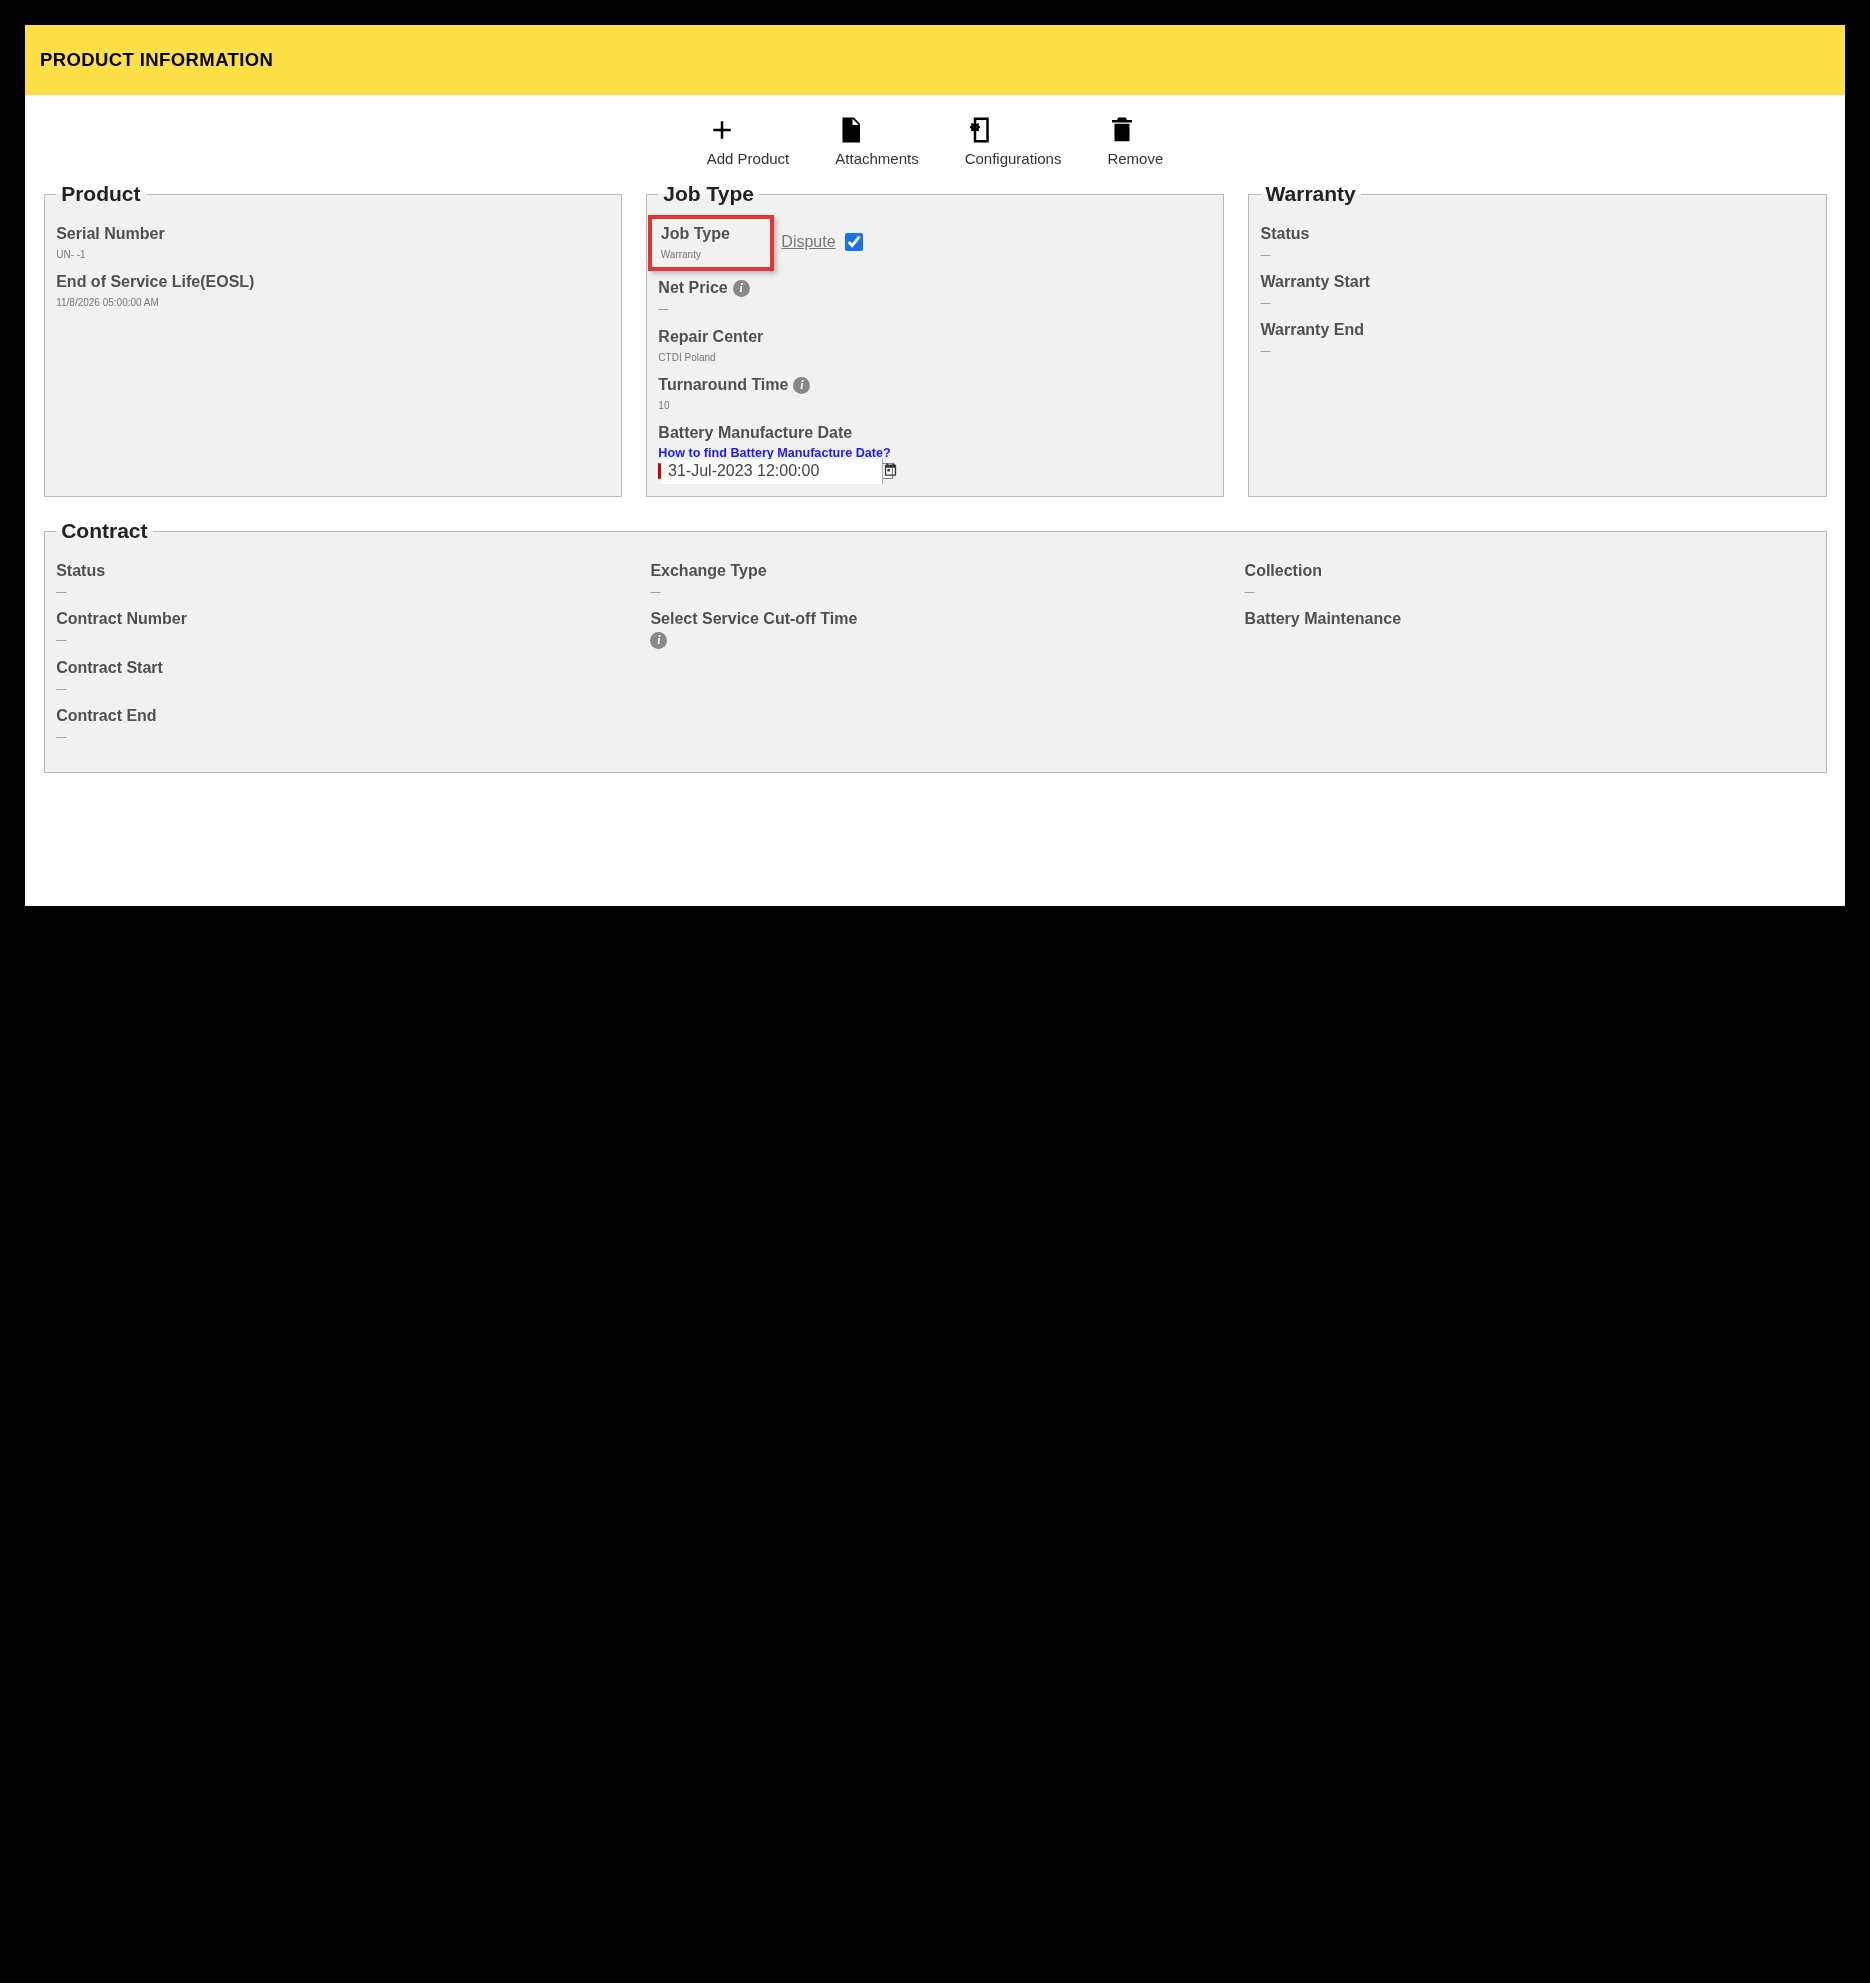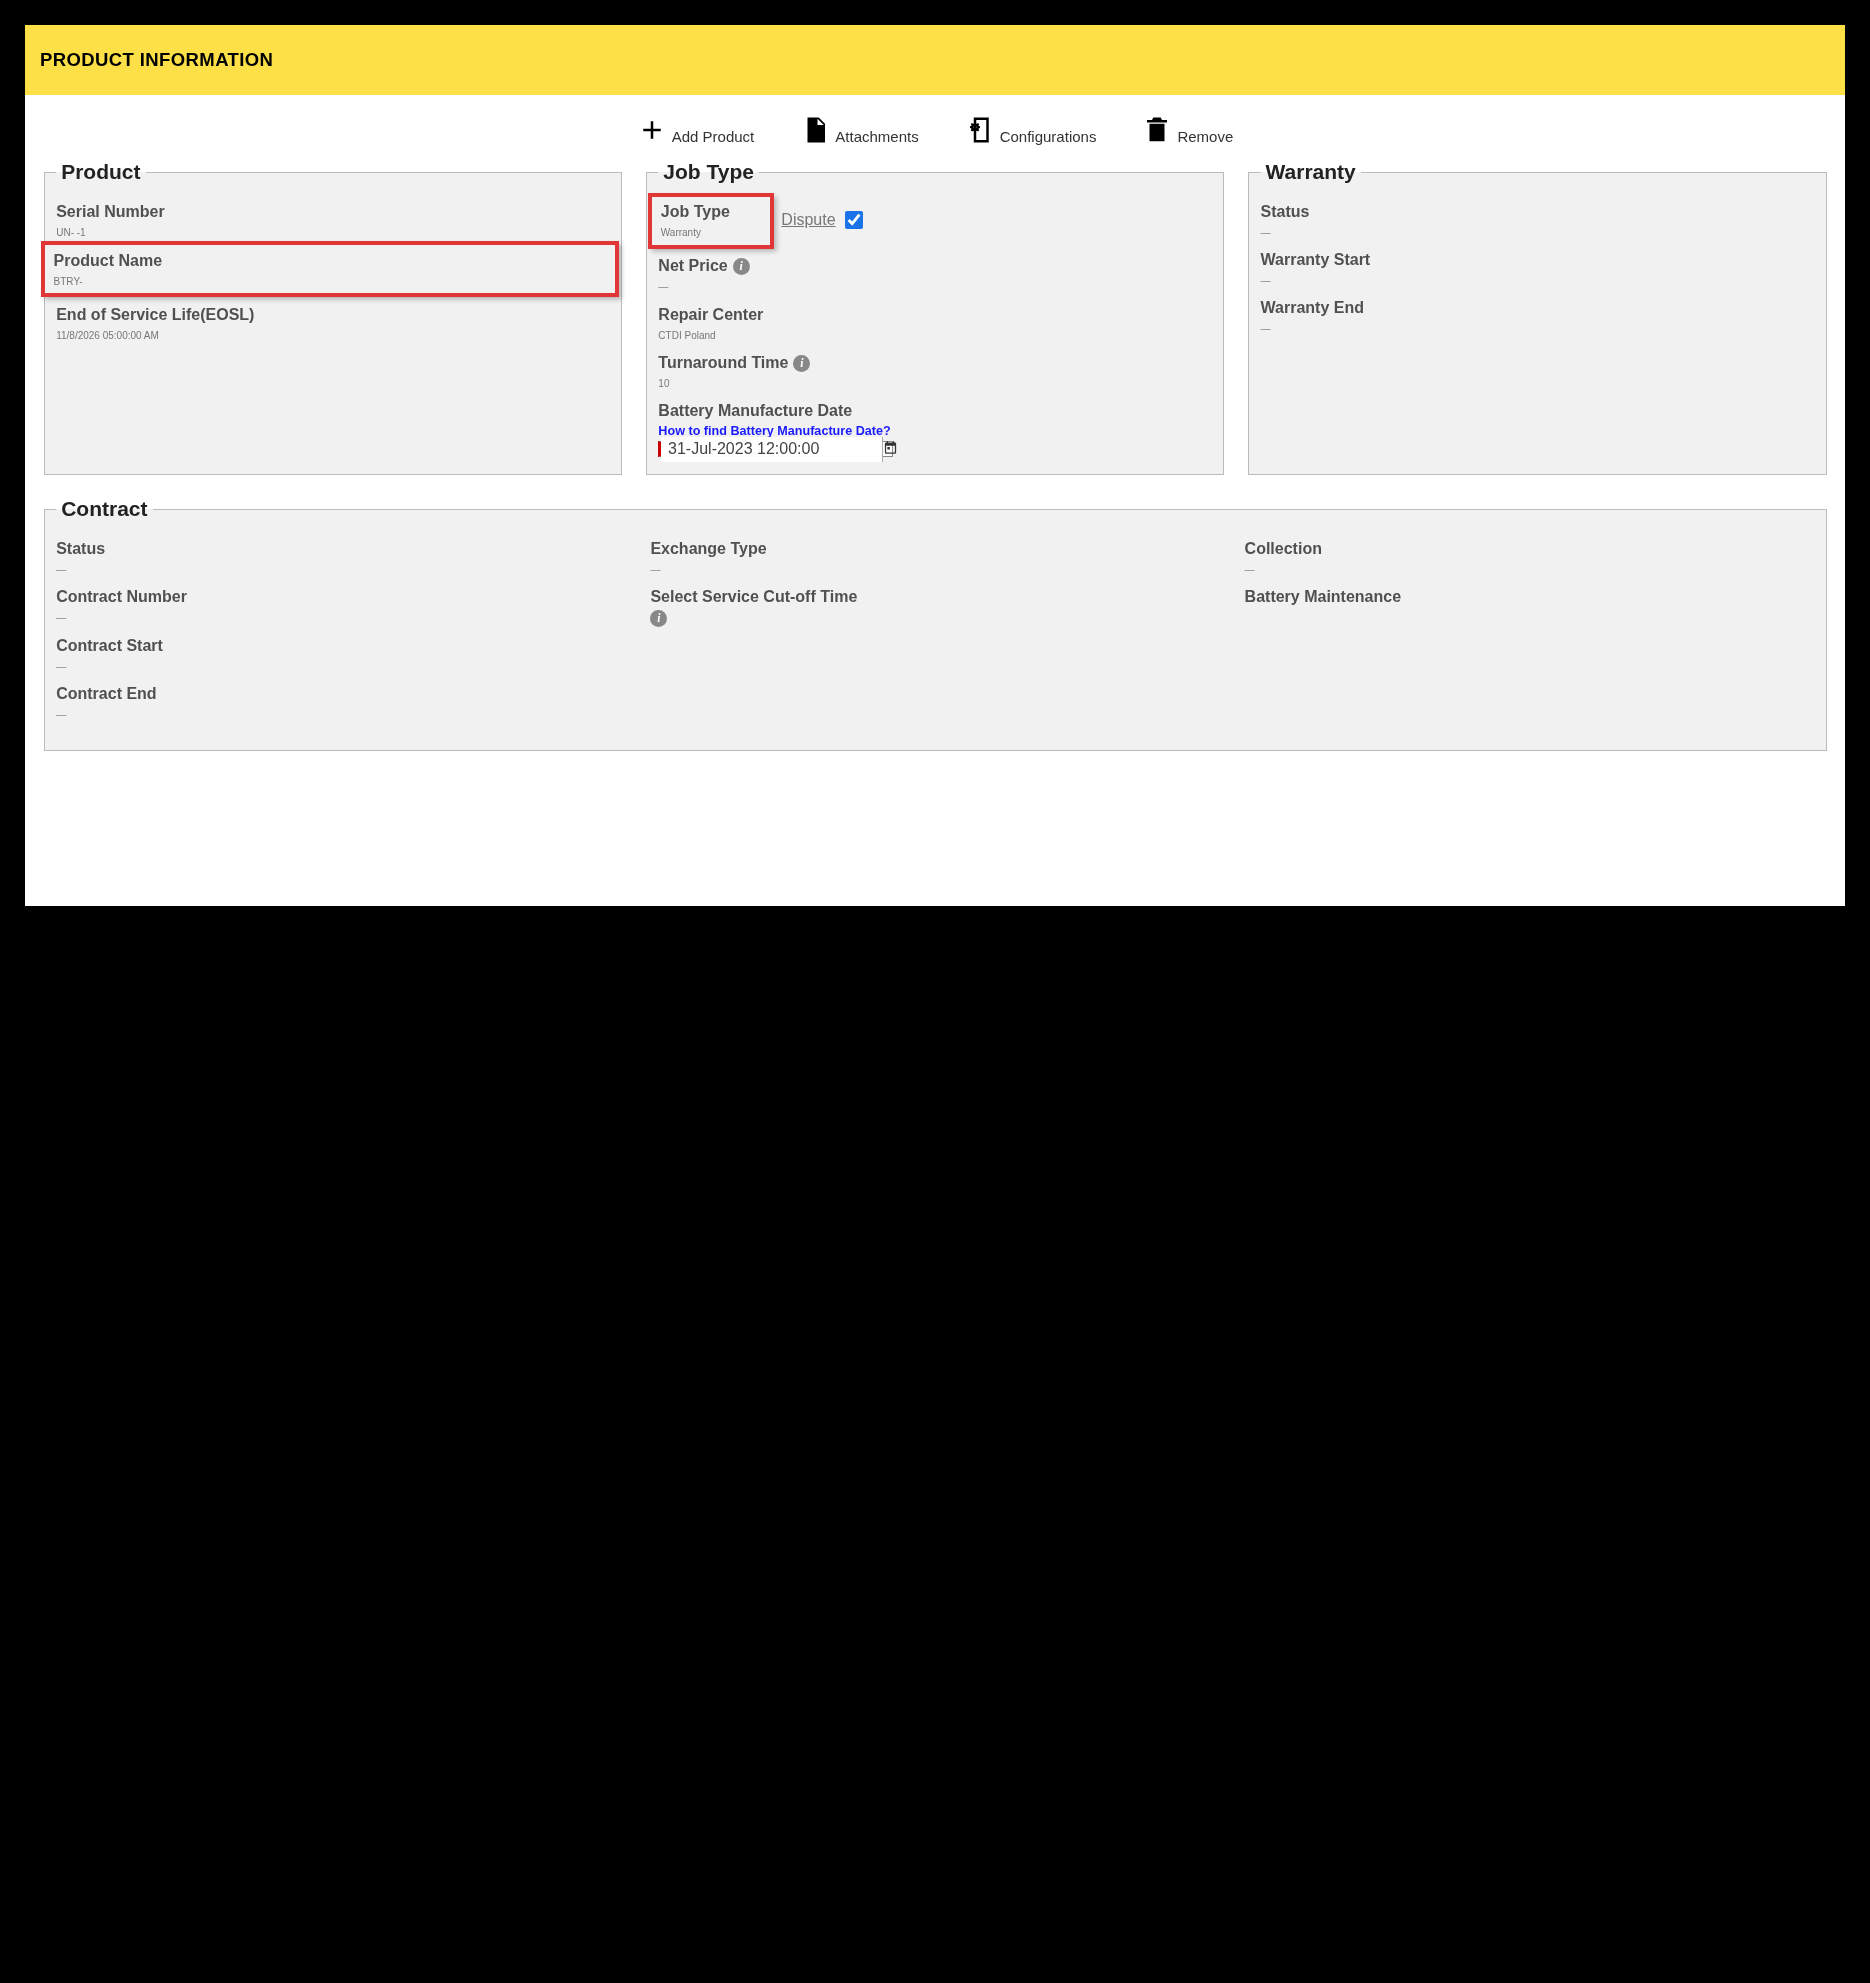--- a/index.html
+++ b/index.html
@@ -23,22 +23,22 @@
   }
   .toolbar {
     display: flex;
     justify-content: center;
     gap: 46px;
     padding: 20px 0 15px;
     background: #fff;
   }
   .tool-btn {
     display: flex;
-    flex-direction: row;
-    align-items: flex-end;
+    flex-direction: column;
+    align-items: flex-start;
     gap: 5px;
     cursor: pointer;
   }
   .tool-btn svg { width: 30px; height: 30px; fill: #000; }
   .tool-btn .lbl { font-size: 15px; color: #333; }
   .rows { padding: 0 18.5px; }
   .row1 { display: flex; gap: 23.5px; margin-bottom: 22px; }
   fieldset {
     border: 0.8px solid #bbb;
     background: #f1f1f1;
@@ -182,24 +182,20 @@
 
   <div class="rows">
     <div class="row1">
 
       <fieldset>
         <legend>Product</legend>
         <div class="field">
           <div class="fl">Serial Number</div>
           <div class="fv">UN-               -1</div>
         </div>
-        <div class="hl-red">
-          <div class="fl">Product Name</div>
-          <div class="fv">BTRY-</div>
-        </div>
         <div class="field">
           <div class="fl">End of Service Life(EOSL)</div>
           <div class="fv">11/8/2026 05:00:00 AM</div>
         </div>
       </fieldset>
 
       <fieldset>
         <legend>Job Type</legend>
         <div class="jobtype-top">
           <div class="hl-red" style="flex:0 0 auto; min-width:126px; margin-left:-10px;">

